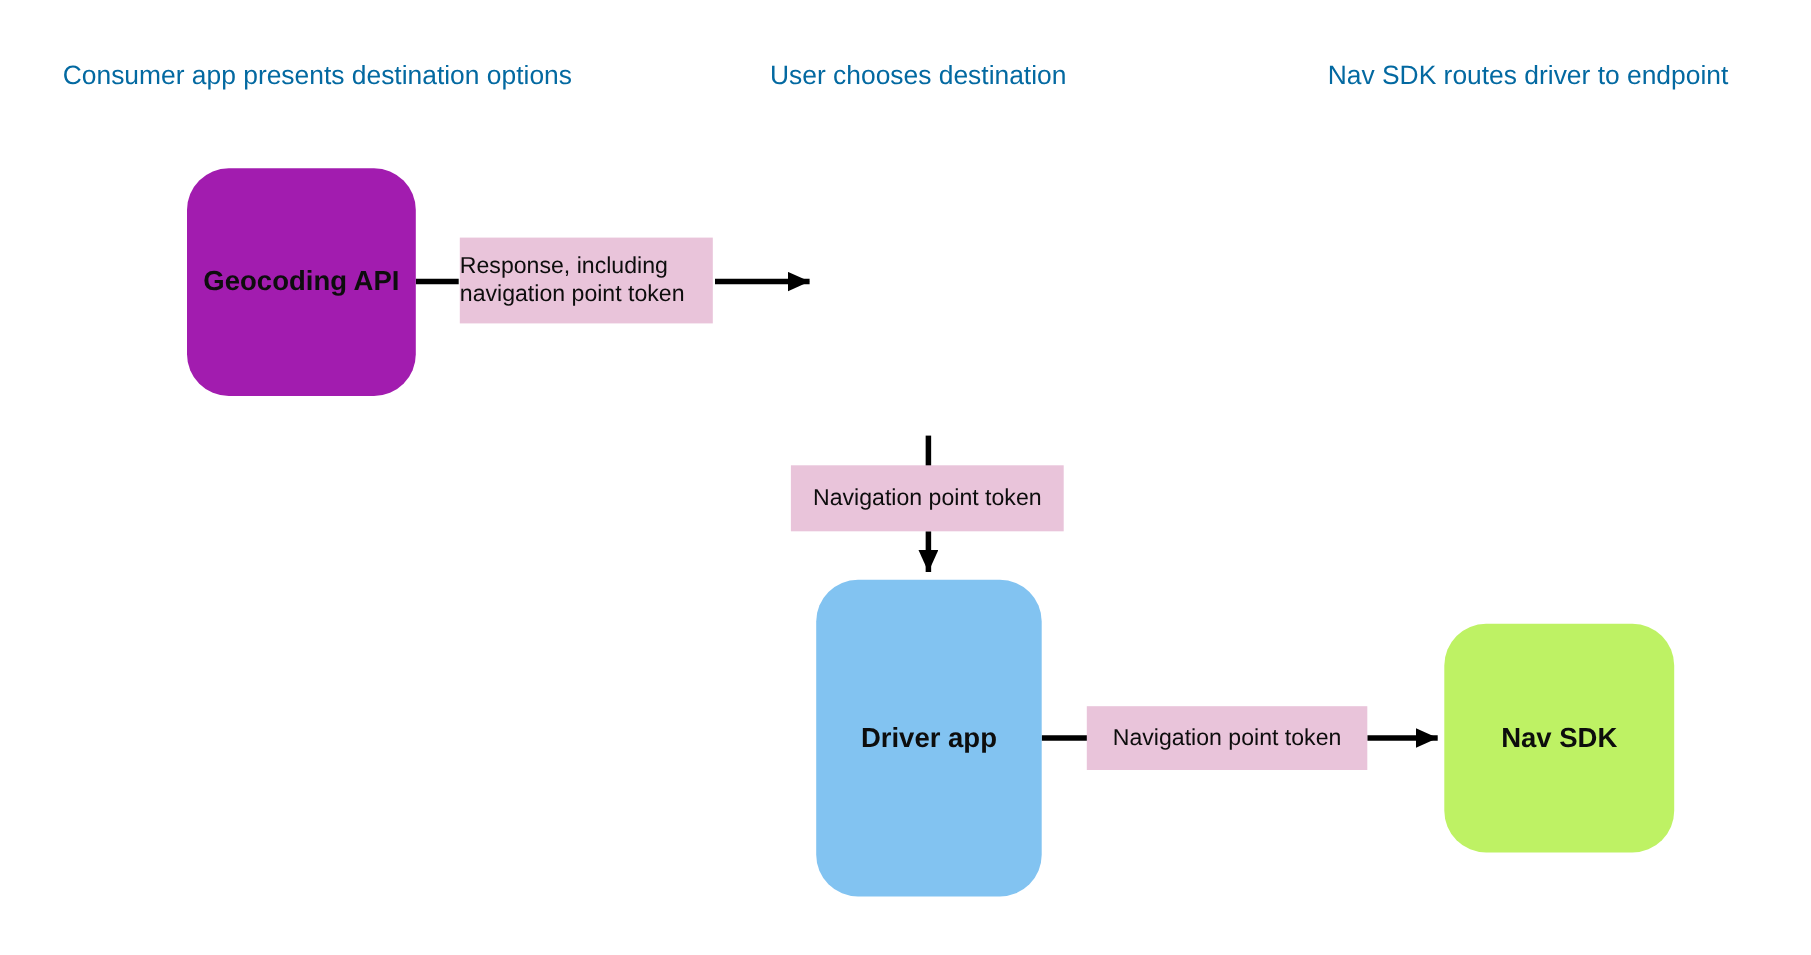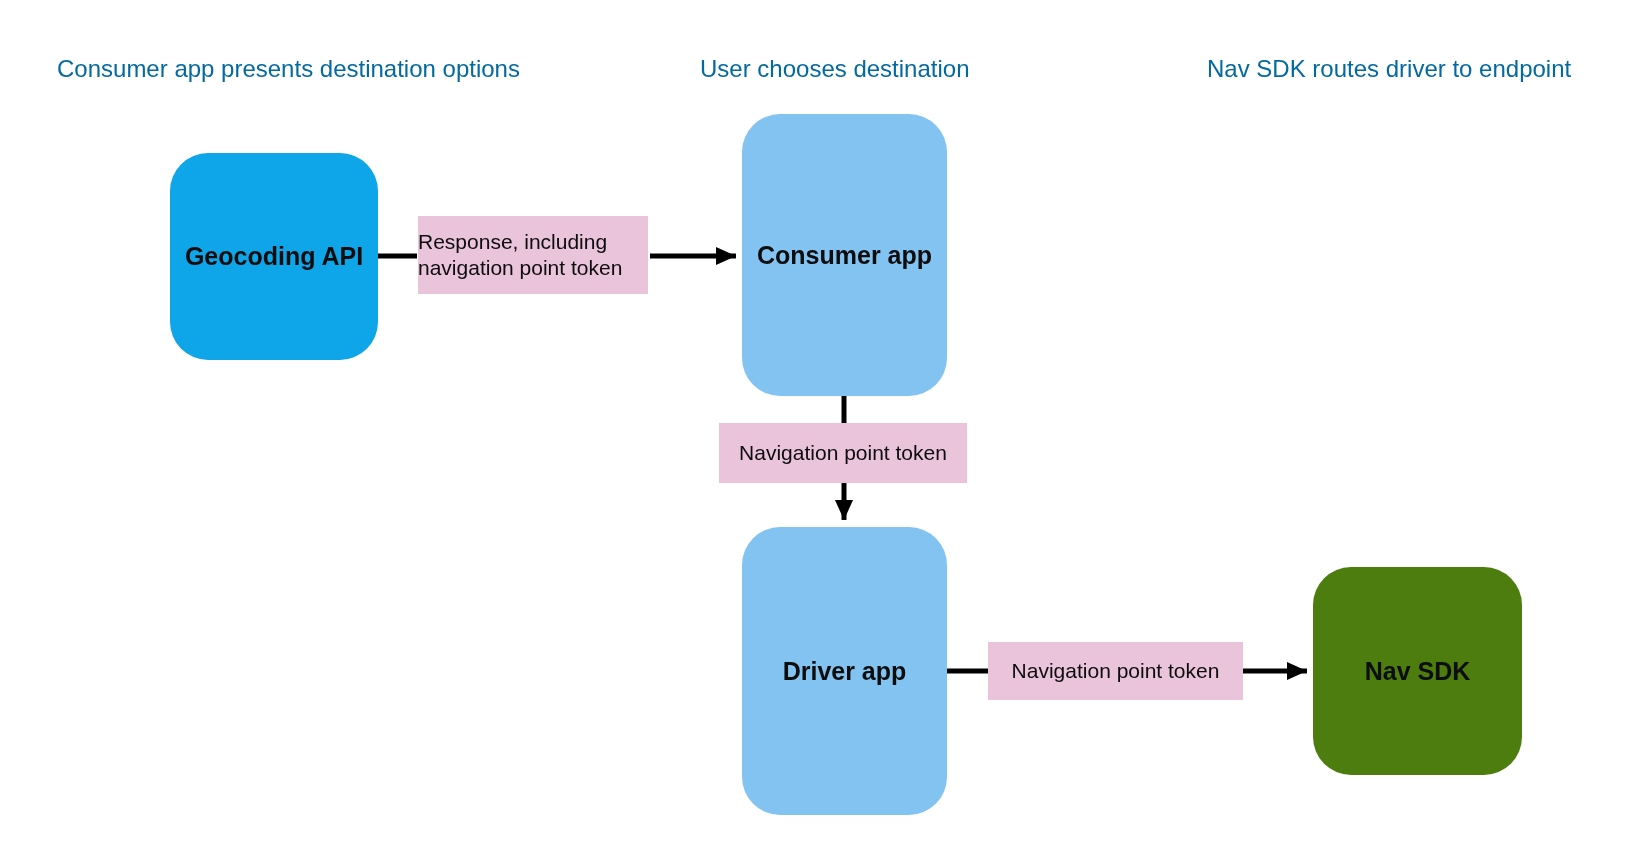--- a/index.html
+++ b/index.html
@@ -87,33 +87,30 @@
       </marker>
     </defs>
     <line class="arrow-line" x1="378" y1="256" x2="417" y2="256" style="stroke: rgb(0, 0, 0);"></line>
     <line class="arrow-line" x1="650" y1="256" x2="736" y2="256" marker-end="url(#arrowhead)" style="stroke: rgb(0, 0, 0);"></line>
     <line class="arrow-line" x1="844" y1="396" x2="844" y2="424" style="stroke: rgb(0, 0, 0);"></line>
     <line class="arrow-line" x1="844" y1="483" x2="844" y2="520" marker-end="url(#arrowhead)" style="stroke: rgb(0, 0, 0);"></line>
     <line class="arrow-line" x1="947" y1="671" x2="989" y2="671" style="stroke: rgb(0, 0, 0);"></line>
     <line class="arrow-line" x1="1243" y1="671" x2="1307" y2="671" marker-end="url(#arrowhead)" style="stroke: rgb(0, 0, 0);"></line>
   </svg>
 
-  <div class="node node-geocoding" style="background: #0ea5e9;">
+  <div class="node node-geocoding" style="background: #a21caf;">
     <span>Geocoding API</span>
   </div>
 
-  <div class="node node-consumer" style="background: rgb(130, 195, 241);">
-    <span>Consumer app</span>
-  </div>
 
   <div class="node node-driver" style="background: rgb(130, 195, 241);">
     <span>Driver app</span>
   </div>
 
-  <div class="node node-navsdk" style="background: #4d7c0f;">
+  <div class="node node-navsdk" style="background: #bef264;">
     <span>Nav SDK</span>
   </div>
 
   <div class="edge-label edge-label-1" style="background: rgb(233, 196, 218);">
     <span>Response, including navigation point token</span>
   </div>
 
   <div class="edge-label edge-label-2" style="background: rgb(233, 196, 218);">
     <span>Navigation point token</span>
   </div>

